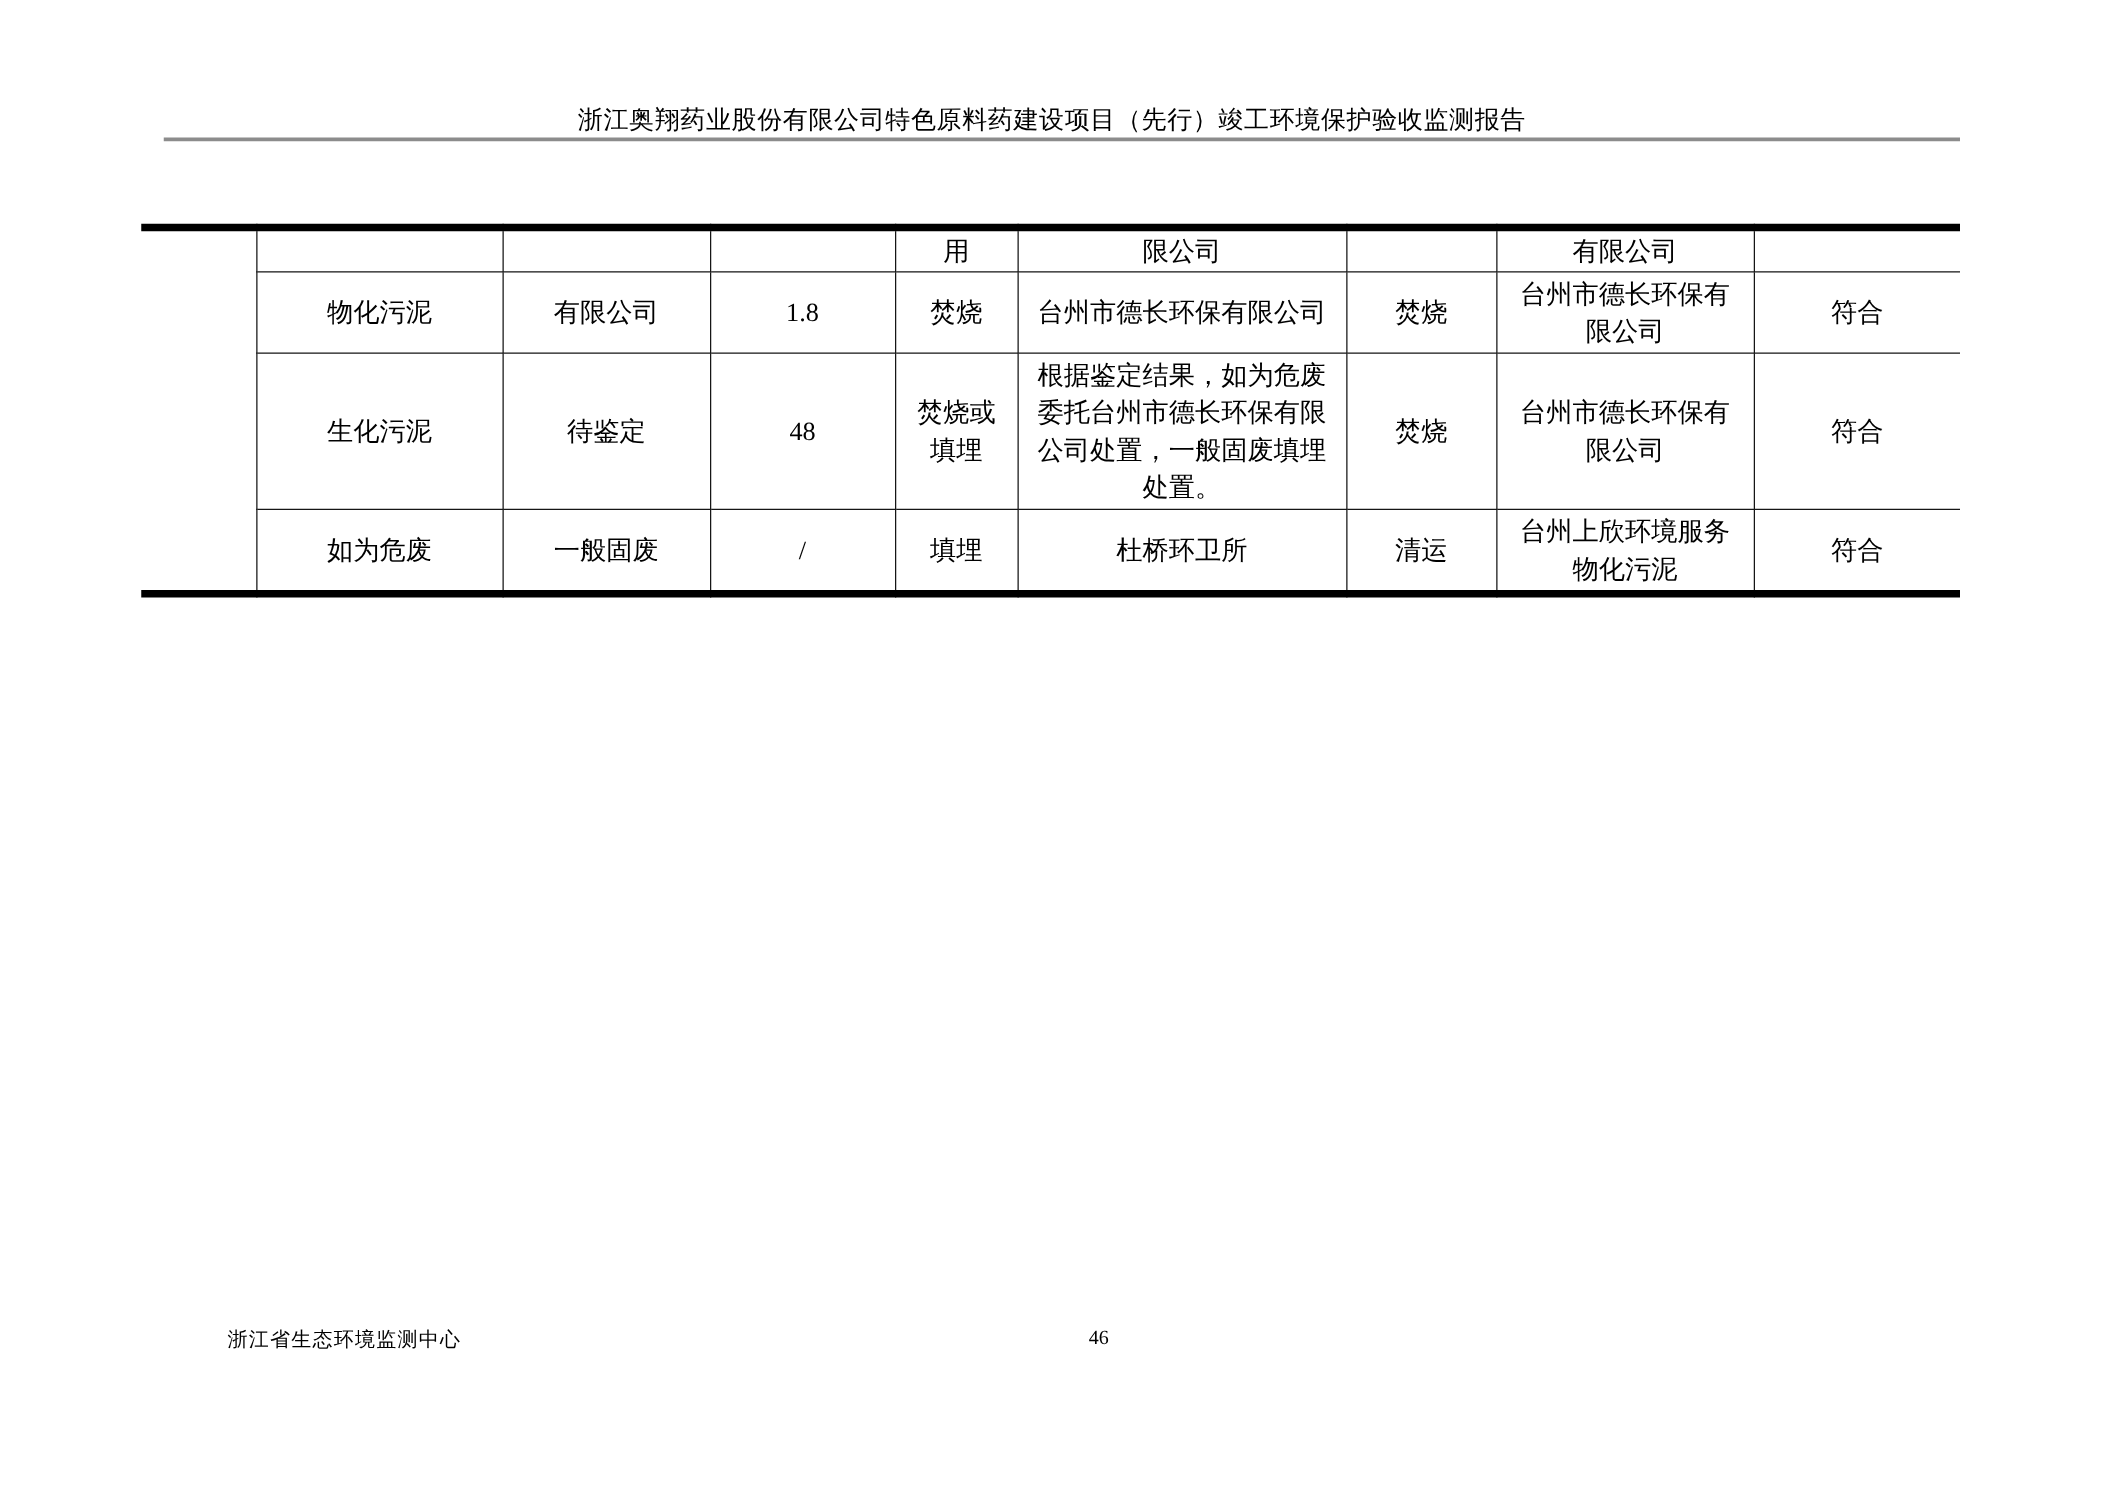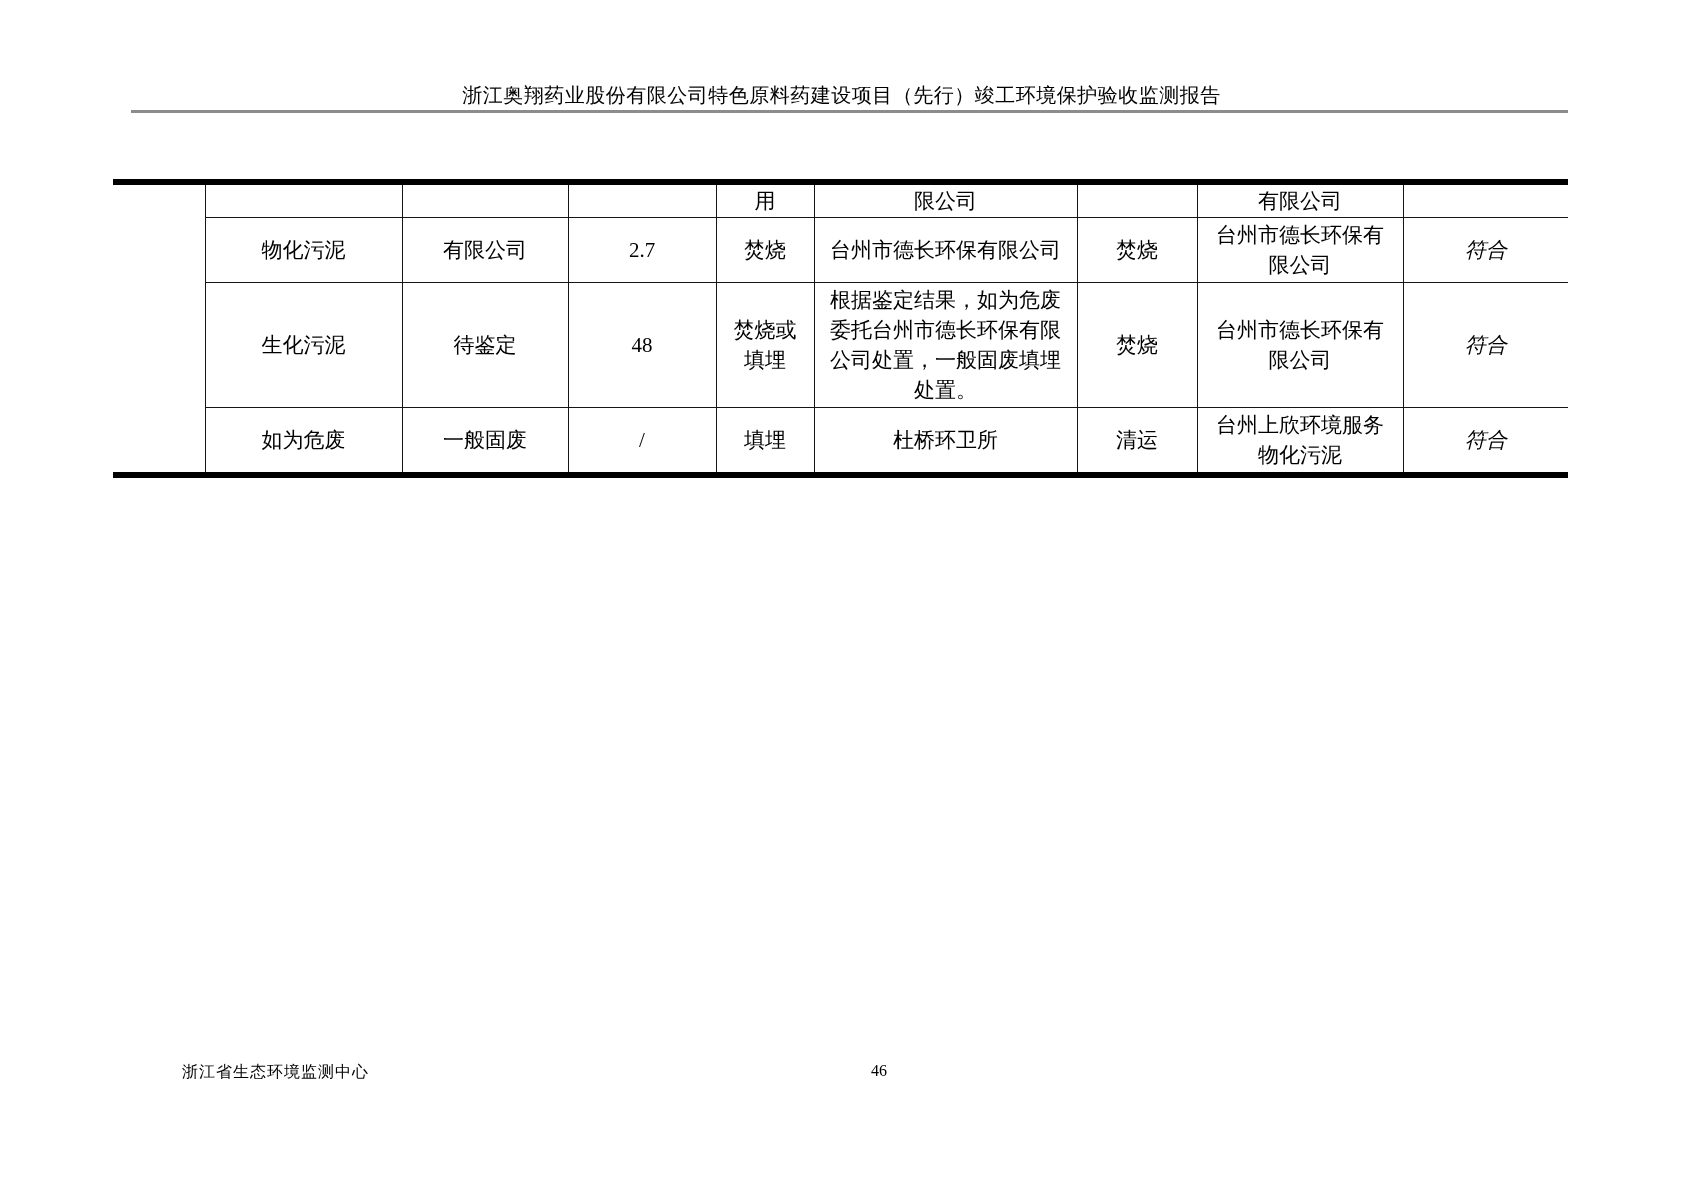--- a/index.html
+++ b/index.html
@@ -49,21 +49,20 @@
     border-bottom: 1.4px solid #151515;
     text-align: center;
     vertical-align: middle;
     padding: 2px 5px;
     line-height: 30px;
     white-space: pre-line;
     overflow: hidden;
   }
   table.report-table td:last-child {
     border-right: none;
-    font-style: italic;
   }
   table.report-table tr:last-child td {
     border-bottom: none;
   }
   table.report-table td.category-cell {
     border-bottom: none;
   }
   tr.row-partial { height: 35px; }
   tr.row-partial td { line-height: 26px; }
   tr.row-1 { height: 61px; }
@@ -109,21 +108,21 @@
       <td></td>
       <td>用</td>
       <td>限公司</td>
       <td></td>
       <td>有限公司</td>
       <td></td>
     </tr>
     <tr class="row-1">
       <td>物化污泥</td>
       <td>有限公司</td>
-      <td>2.7</td>
+      <td>1.8</td>
       <td>焚烧</td>
       <td>台州市德长环保有限公司</td>
       <td>焚烧</td>
       <td>台州市德长环保有
 限公司</td>
       <td>符合</td>
     </tr>
     <tr class="row-2">
       <td>生化污泥</td>
       <td>待鉴定</td>

